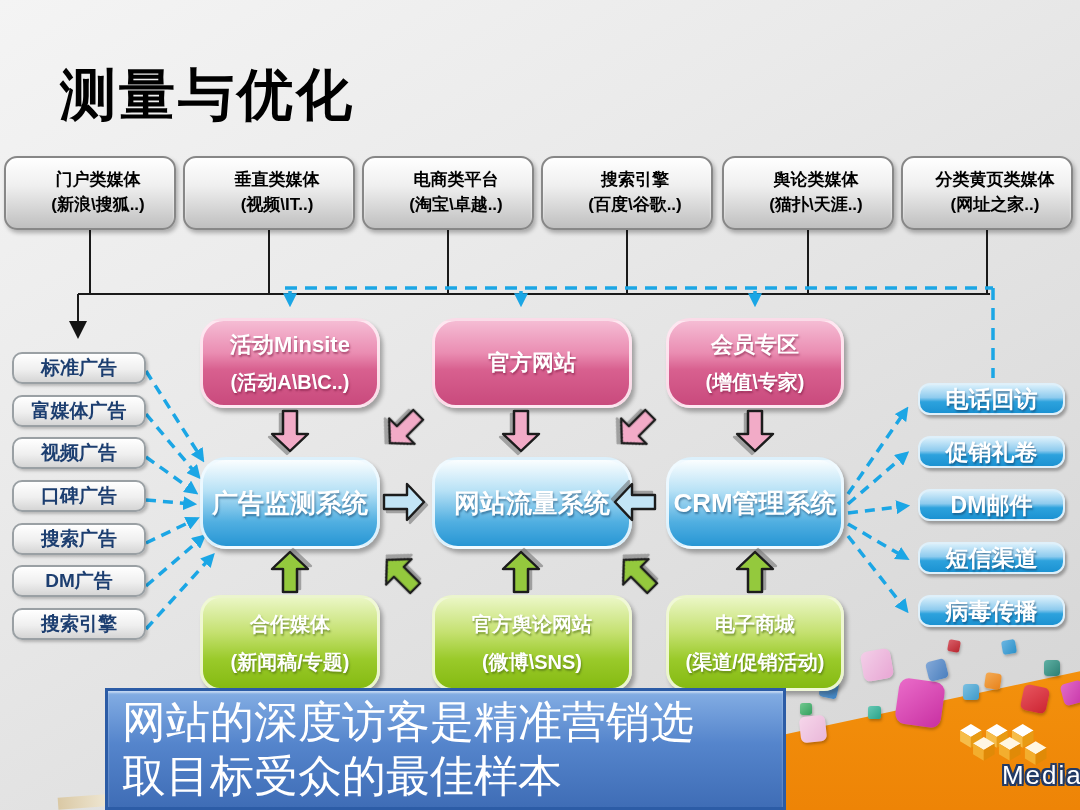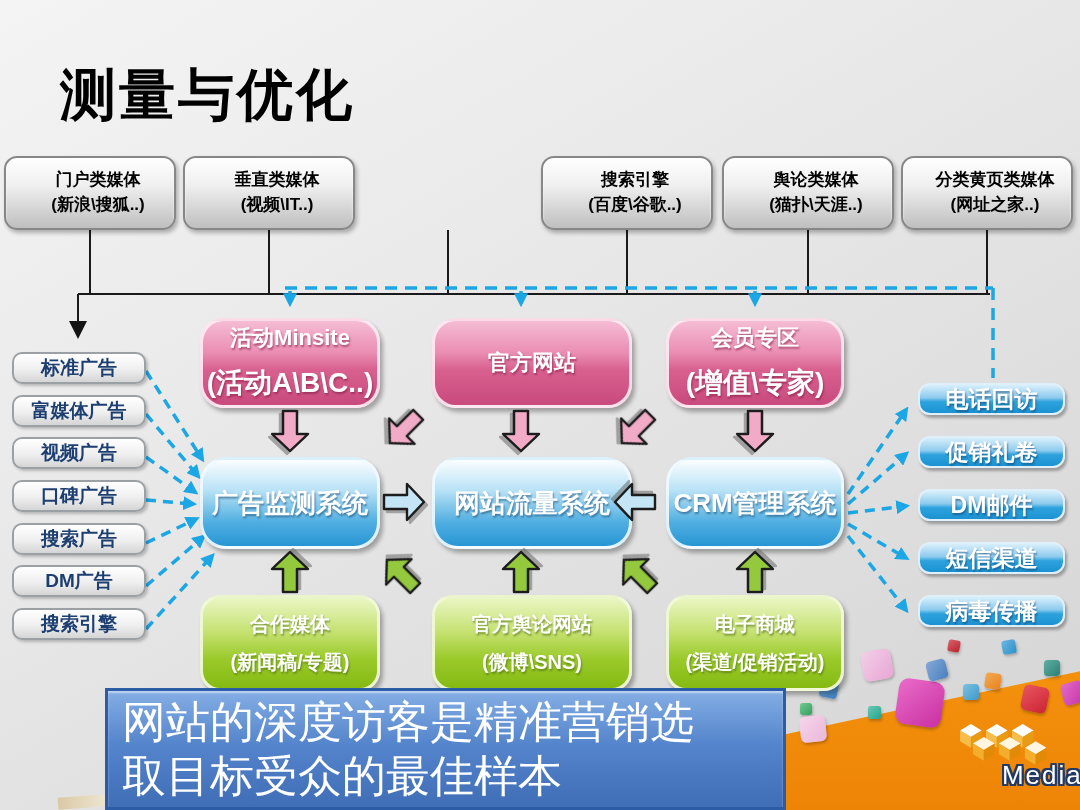--- a/index.html
+++ b/index.html
@@ -58,21 +58,21 @@
     box-shadow:3px 4px 4px rgba(0,0,0,.3);
     font-size:26px;text-shadow:1px 2px 2px rgba(20,70,110,.55);
   }
   .gbox{
     top:595px;height:96px;border-radius:20px;border:3px solid rgba(240,248,215,.95);
     background:linear-gradient(180deg,#eaf6c4 0%,#c5e171 38%,#9aca2a 68%,#85ba12 100%);
     box-shadow:3px 4px 4px rgba(0,0,0,.3);
     font-size:20px;line-height:1.9;text-shadow:1px 2px 2px rgba(80,110,20,.65);
   }
   .col1{left:200px;width:180px;} .col2{left:432px;width:200px;} .col3{left:666px;width:178px;}
-  .sub{font-size:28px;}
+  .sub{font-size:20px;}
   
   .barrow{position:absolute;width:46px;height:46px;overflow:visible;z-index:5;
     filter:drop-shadow(3px 3px 0 rgba(105,105,105,.55));}
   .barrow path{stroke:#1c1c1c;stroke-width:2.4;stroke-linejoin:round;}
   .ap path{fill:#f2abc7;} .ab path{fill:#c3e5f6;} .ag path{fill:#94c93d;}
   
   .overlay{position:absolute;left:0;top:0;z-index:3;}
   
   .banner{
     position:absolute;left:105px;top:688px;width:681px;height:122px;box-sizing:border-box;
@@ -158,20 +158,24 @@
     </g>
   </svg>
 
   <div class="tbox" style="left:4px">
     <div>门户类媒体</div>
     <div>(新浪\搜狐..)</div>
   </div>
   <div class="tbox" style="left:183px">
     <div>垂直类媒体</div>
     <div>(视频\IT..)</div>
+  </div>
+  <div class="tbox" style="left:362px">
+    <div>电商类平台</div>
+    <div>(淘宝\卓越..)</div>
   </div>
   <div class="tbox" style="left:541px">
     <div>搜索引擎</div>
     <div>(百度\谷歌..)</div>
   </div>
   <div class="tbox" style="left:722px">
     <div>舆论类媒体</div>
     <div>(猫扑\天涯..)</div>
   </div>
   <div class="tbox" style="left:901px">

